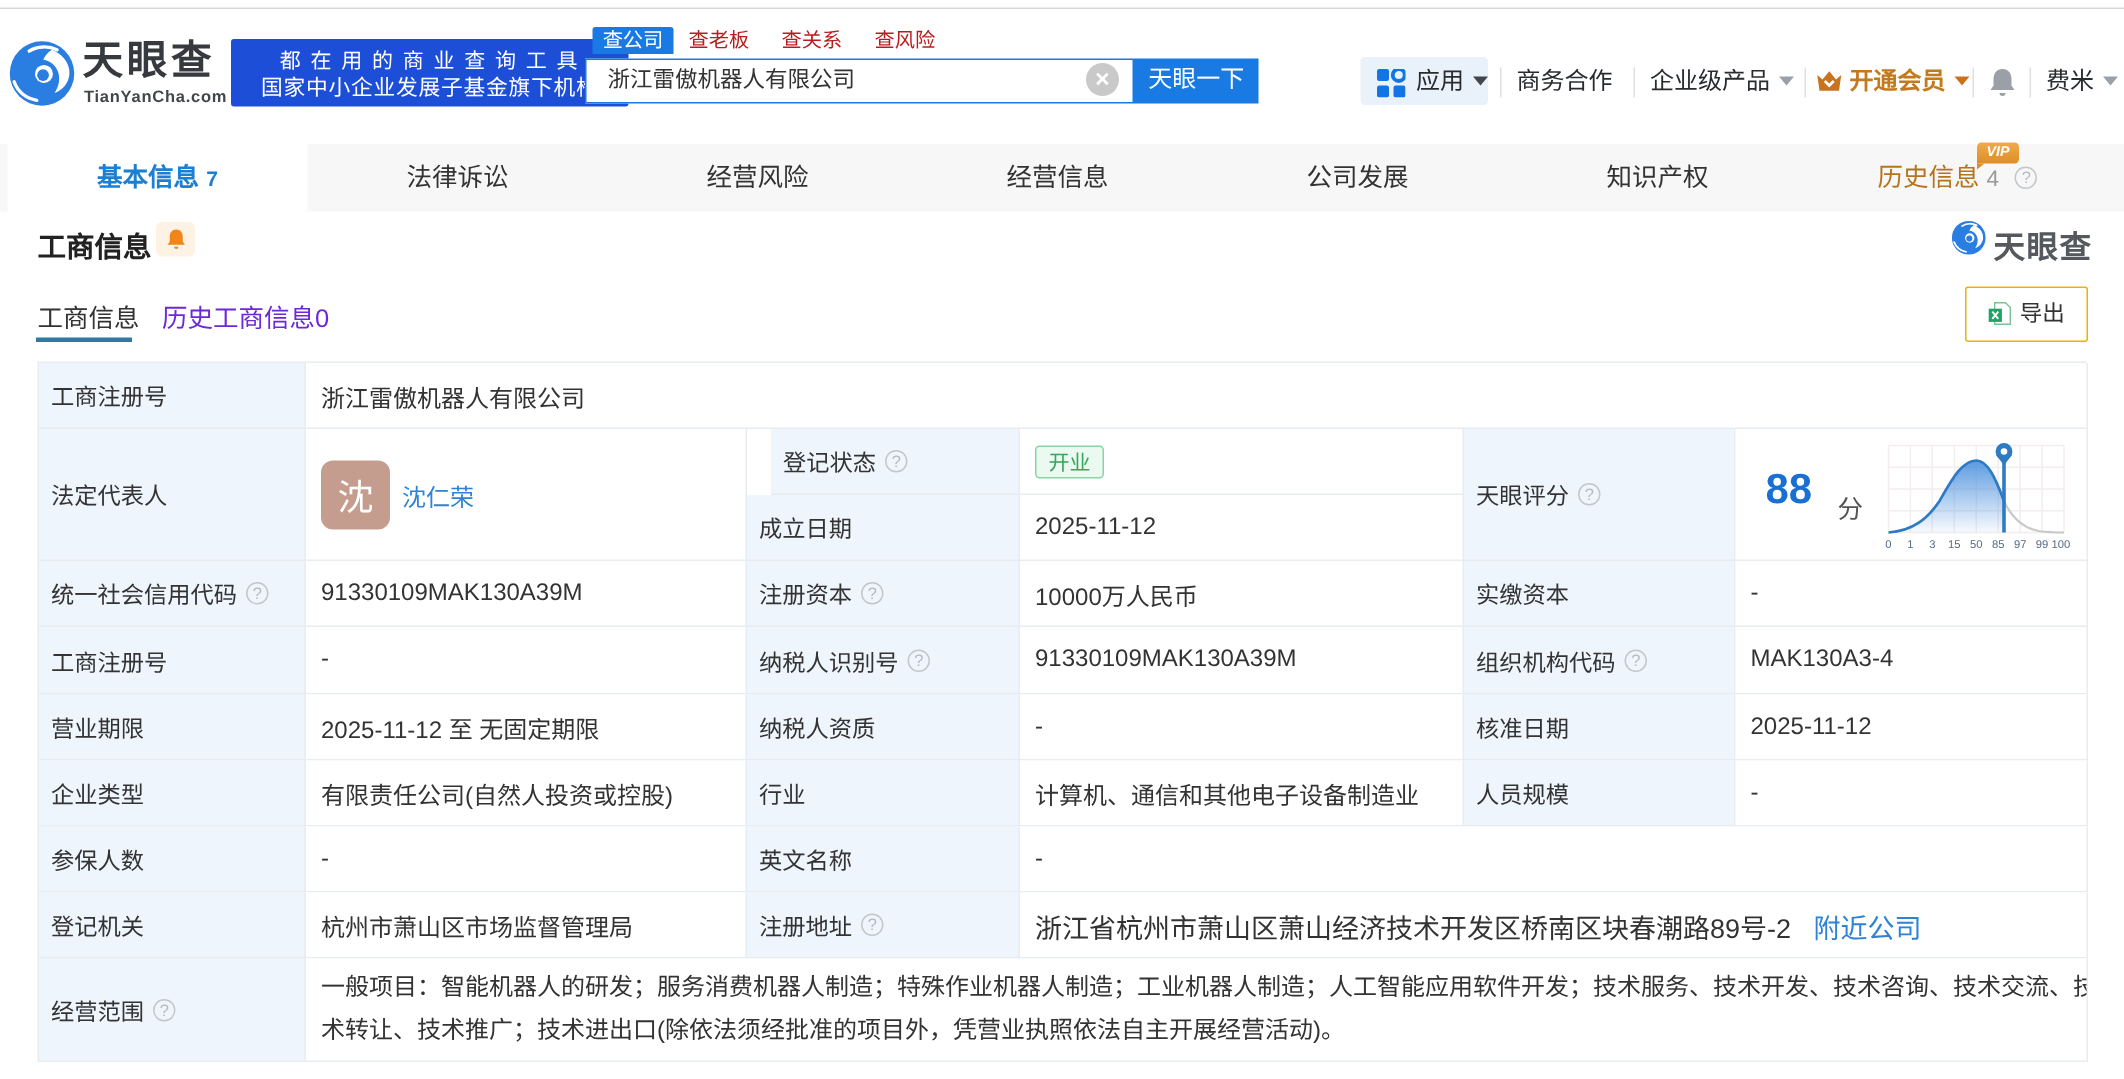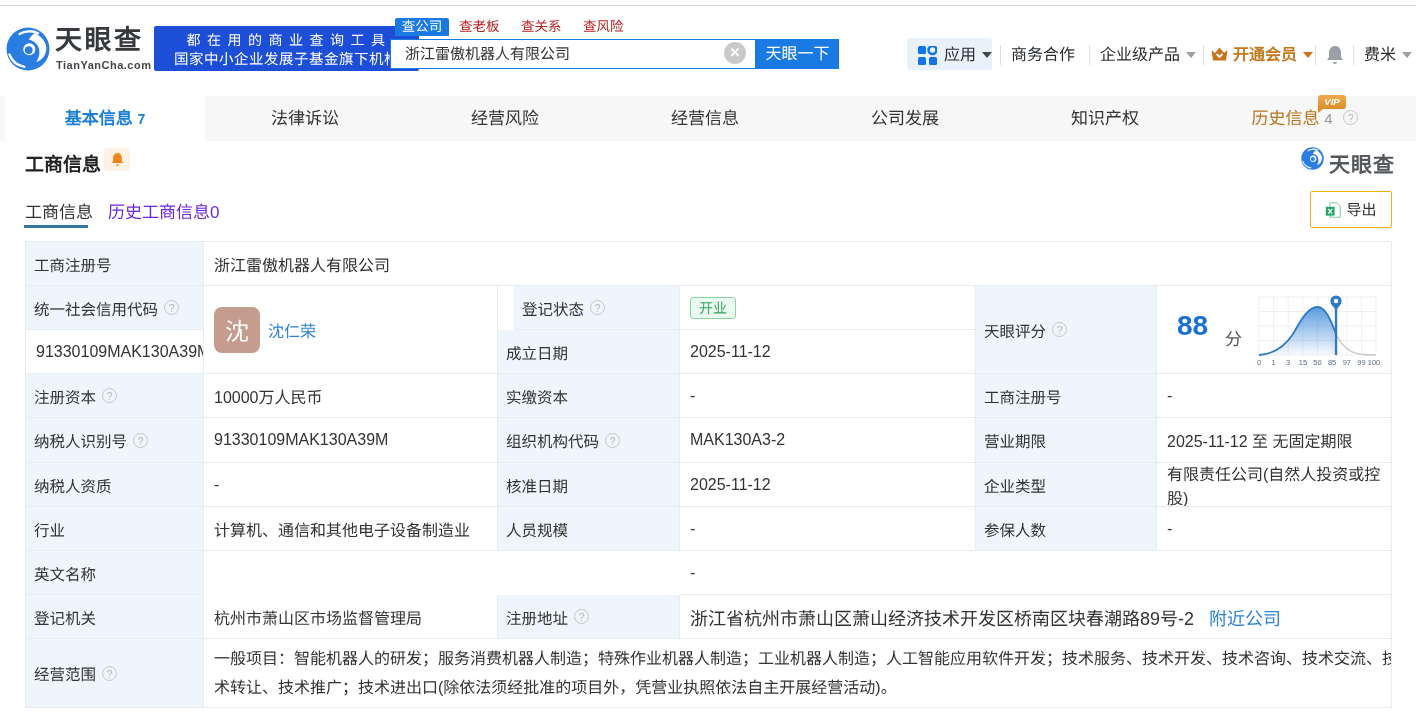--- a/index.html
+++ b/index.html
@@ -145,20 +145,21 @@
   <div id="exportbtn" class="abs"><svg width="16" height="16" viewBox="0 0 20 20" style="vertical-align:-3px; margin-right:5px;">
     <path d="M6 1 L15 1 L19 5 L19 19 L6 19 Z" fill="#fff" stroke="#7ac29a" stroke-width="1.2"></path>
     <rect x="1" y="6" width="11" height="11" fill="#21a366"></rect>
     <path d="M4 8.5 L9 14.5 M9 8.5 L4 14.5" stroke="#fff" stroke-width="1.6"></path>
   </svg>导出</div>
 
   <div id="tbl">
     <div class="lb">工商注册号</div>
     <div style="grid-column:2/7; font-size:16px;">浙江雷傲机器人有限公司</div>
 
+    <div class="lb" style="grid-column:1;grid-row:2/4;">法定代表人</div>
     <div style="grid-column:2;grid-row:2/4;">
         <span class="avatar">沈</span>
         <span class="blue" style="font-size:16px;text-align:center;">沈仁荣</span>
       </div>
     <div class="lb" style="grid-column:3;grid-row:2;margin-left:16px;">登记状态<span class="q">?</span></div>
     <div style="grid-column:4;grid-row:2;">
         <span class="tag-green">开业</span>
       </div>
     <div class="lb" style="grid-column:5;grid-row:2/4;">天眼评分<span class="q">?</span></div>
     <div style="grid-column:6;grid-row:2/4; padding:0; position:relative; display:block;">
@@ -203,21 +204,21 @@
     <div class="lb">注册资本<span class="q">?</span></div>
     <div style="font-size:16px;">10000万人民币</div>
     <div class="lb">实缴资本</div>
     <div style="font-size:16px;">-</div>
 
     <div class="lb">工商注册号</div>
     <div style="font-size:16px;">-</div>
     <div class="lb">纳税人识别号<span class="q">?</span></div>
     <div style="font-size:16px;">91330109MAK130A39M</div>
     <div class="lb">组织机构代码<span class="q">?</span></div>
-    <div style="font-size:16px;">MAK130A3-2</div>
+    <div style="font-size:16px;">MAK130A3-4</div>
 
     <div class="lb">营业期限</div>
     <div style="font-size:16px;">2025-11-12 至 无固定期限</div>
     <div class="lb">纳税人资质</div>
     <div style="font-size:16px;">-</div>
     <div class="lb">核准日期</div>
     <div style="font-size:16px;">2025-11-12</div>
 
     <div class="lb">企业类型</div>
     <div style="font-size:16px;">有限责任公司(自然人投资或控股)</div>

